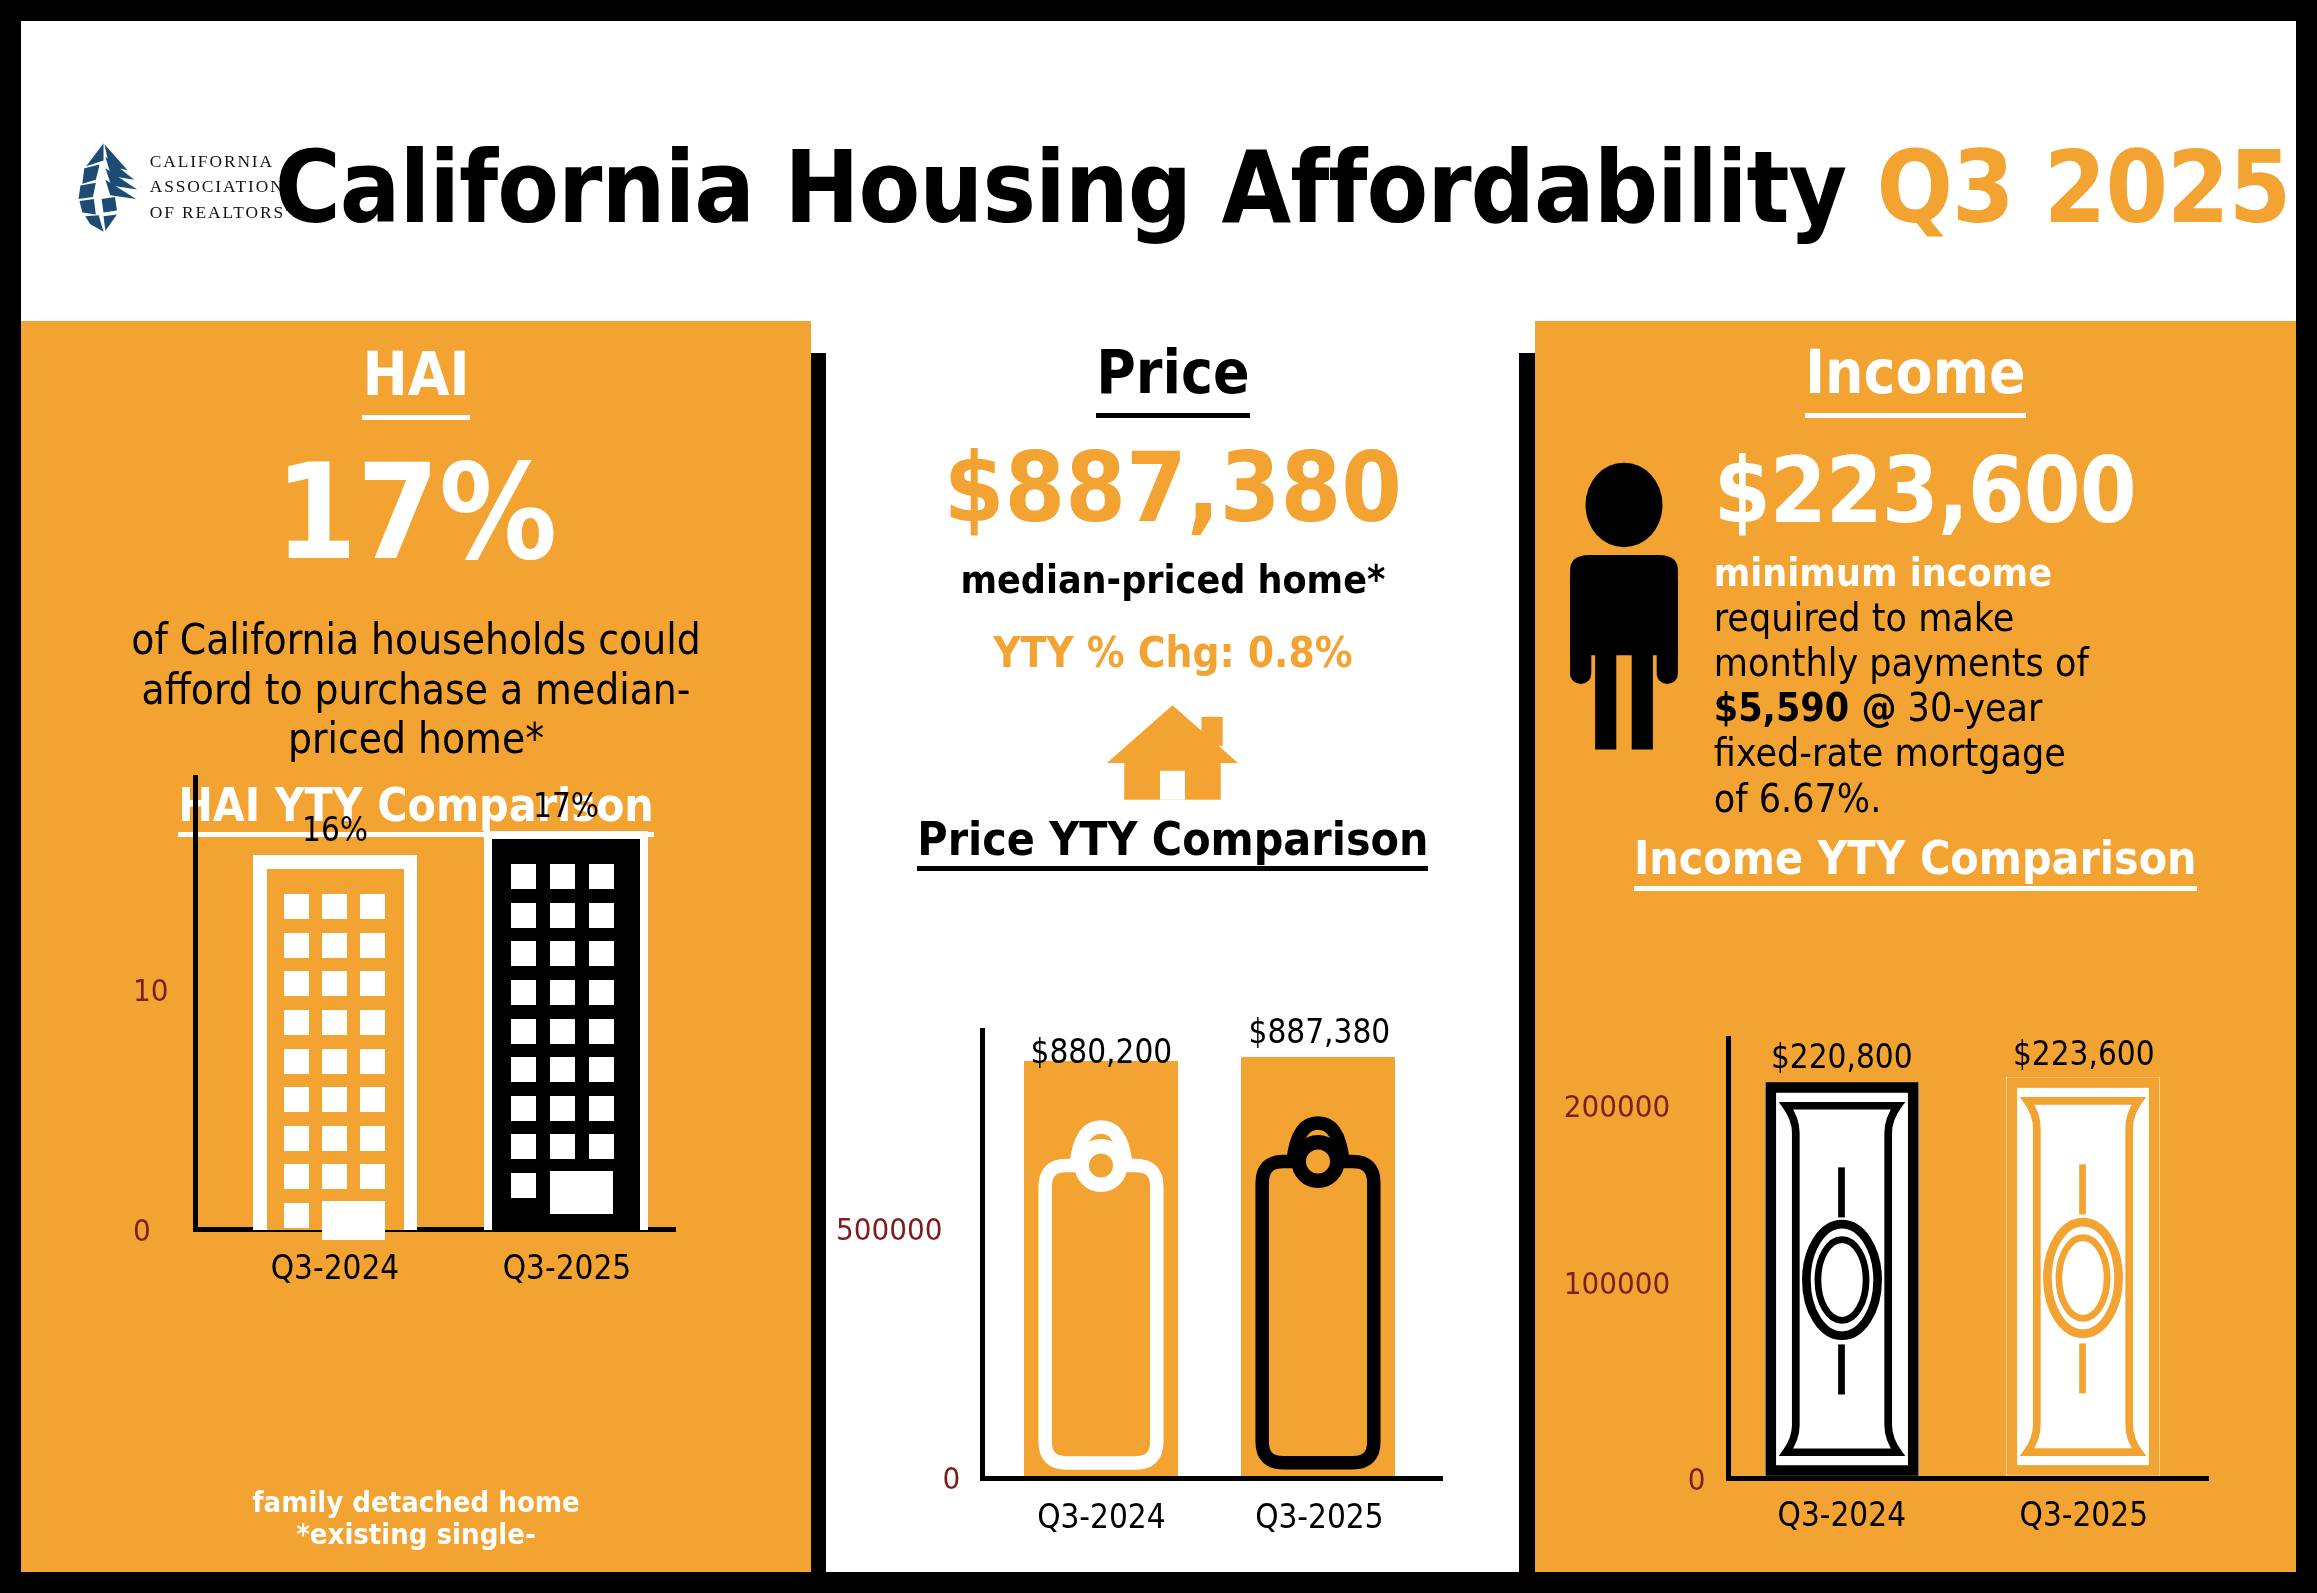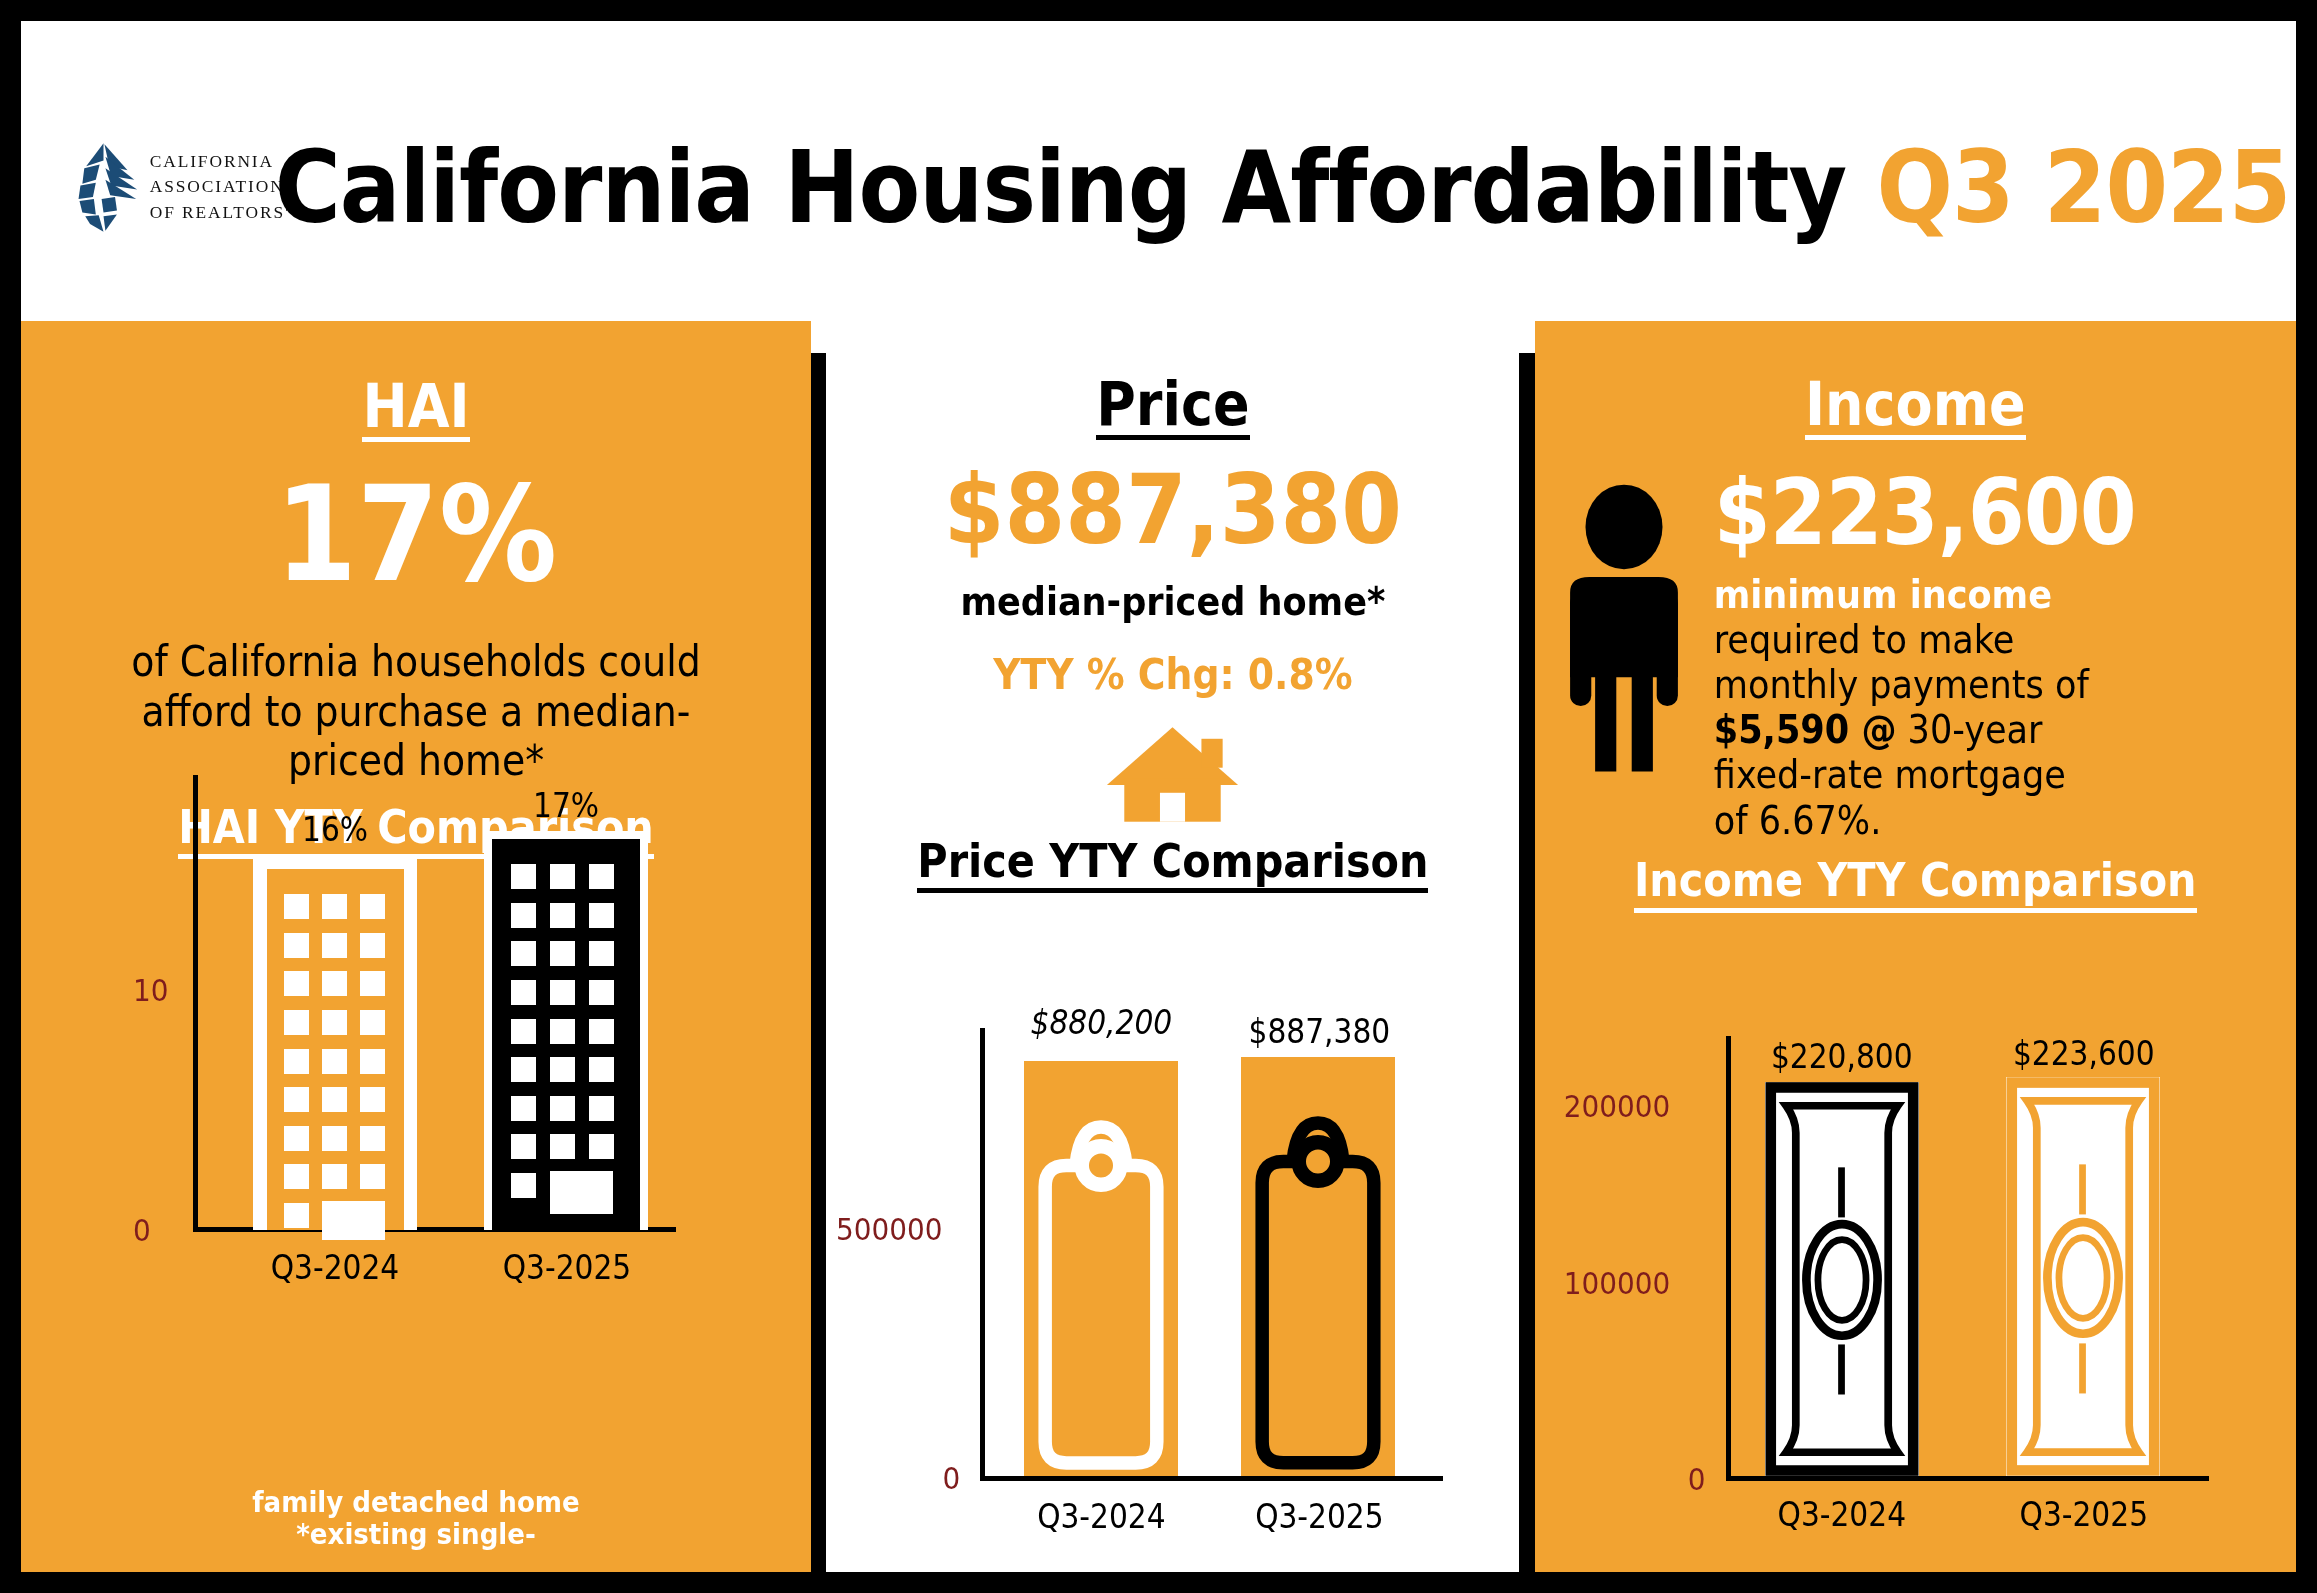--- a/index.html
+++ b/index.html
@@ -35,21 +35,21 @@
   .panel{position:relative;overflow:hidden;}
   .panel.orange{background:#F2A331;}
   .panel.white{background:#ffffff;}
   #panel-hai{width:790px;}
   #panel-price{width:693px;}
   #panel-income{width:761px;}
 
   .panel-title{
     text-align:center;font-weight:bold;font-size:60px;line-height:1;
     font-family:"DejaVu Sans Condensed","Liberation Sans",sans-serif;
-    display:inline-block;padding-bottom:1px;margin-top:32px;
+    display:inline-block;padding-bottom:11px;
   }
   .ttl-row{text-align:center;margin-top:25px;}
   .u-white{color:#fff;border-bottom:5.8px solid #fff;}
   .u-black{color:#000;border-bottom:5.8px solid #000;}
 
   .bignum{
     text-align:center;font-weight:bold;line-height:1;
     font-family:"DejaVu Sans Condensed","Liberation Sans",sans-serif;
   }
 
@@ -248,21 +248,21 @@
 
         <div class="tick-lbl" style="left:9.7px;top:214px;">500000</div>
         <div class="tick-lbl" style="left:116px;top:463px;">0</div>
 
         <div style="position:absolute;left:198px;top:64px;width:154px;height:415px;background:#F2A331;">
           <svg width="154" height="415" viewBox="0 0 160 430" style="position:absolute;left:0;top:0;">
             <path d="M22 130 Q22 108 44 108 L54 108 Q58 68 80 68 Q102 68 106 108 L116 108 Q138 108 138 130 L138 395 Q138 417 116 417 L44 417 Q22 417 22 395 Z" fill="none" stroke="#ffffff" stroke-width="14"></path>
             <circle cx="80" cy="108" r="20" fill="none" stroke="#ffffff" stroke-width="15"></circle>
           </svg>
         </div>
-        <div class="val-lbl" style="left:188px;top:6px;width:174px;font-style:italic;">$880,200</div>
+        <div class="val-lbl" style="left:188px;top:35px;width:174px;">$880,200</div>
         <div class="cat-lbl" style="left:188px;top:500px;width:174px;">Q3-2024</div>
 
         <div style="position:absolute;left:415px;top:60px;width:154px;height:419px;background:#F2A331;">
           <svg width="154" height="419" viewBox="0 0 160 434" style="position:absolute;left:0;top:0;">
             <path d="M22 130 Q22 108 44 108 L54 108 Q58 68 80 68 Q102 68 106 108 L116 108 Q138 108 138 130 L138 399 Q138 421 116 421 L44 421 Q22 421 22 399 Z" fill="none" stroke="#000000" stroke-width="14"></path>
             <circle cx="80" cy="108" r="20" fill="none" stroke="#000000" stroke-width="15"></circle>
           </svg>
         </div>
         <div class="val-lbl" style="left:406px;top:15.4px;width:174px;">$887,380</div>
         <div class="cat-lbl" style="left:406px;top:500px;width:174px;">Q3-2025</div>

